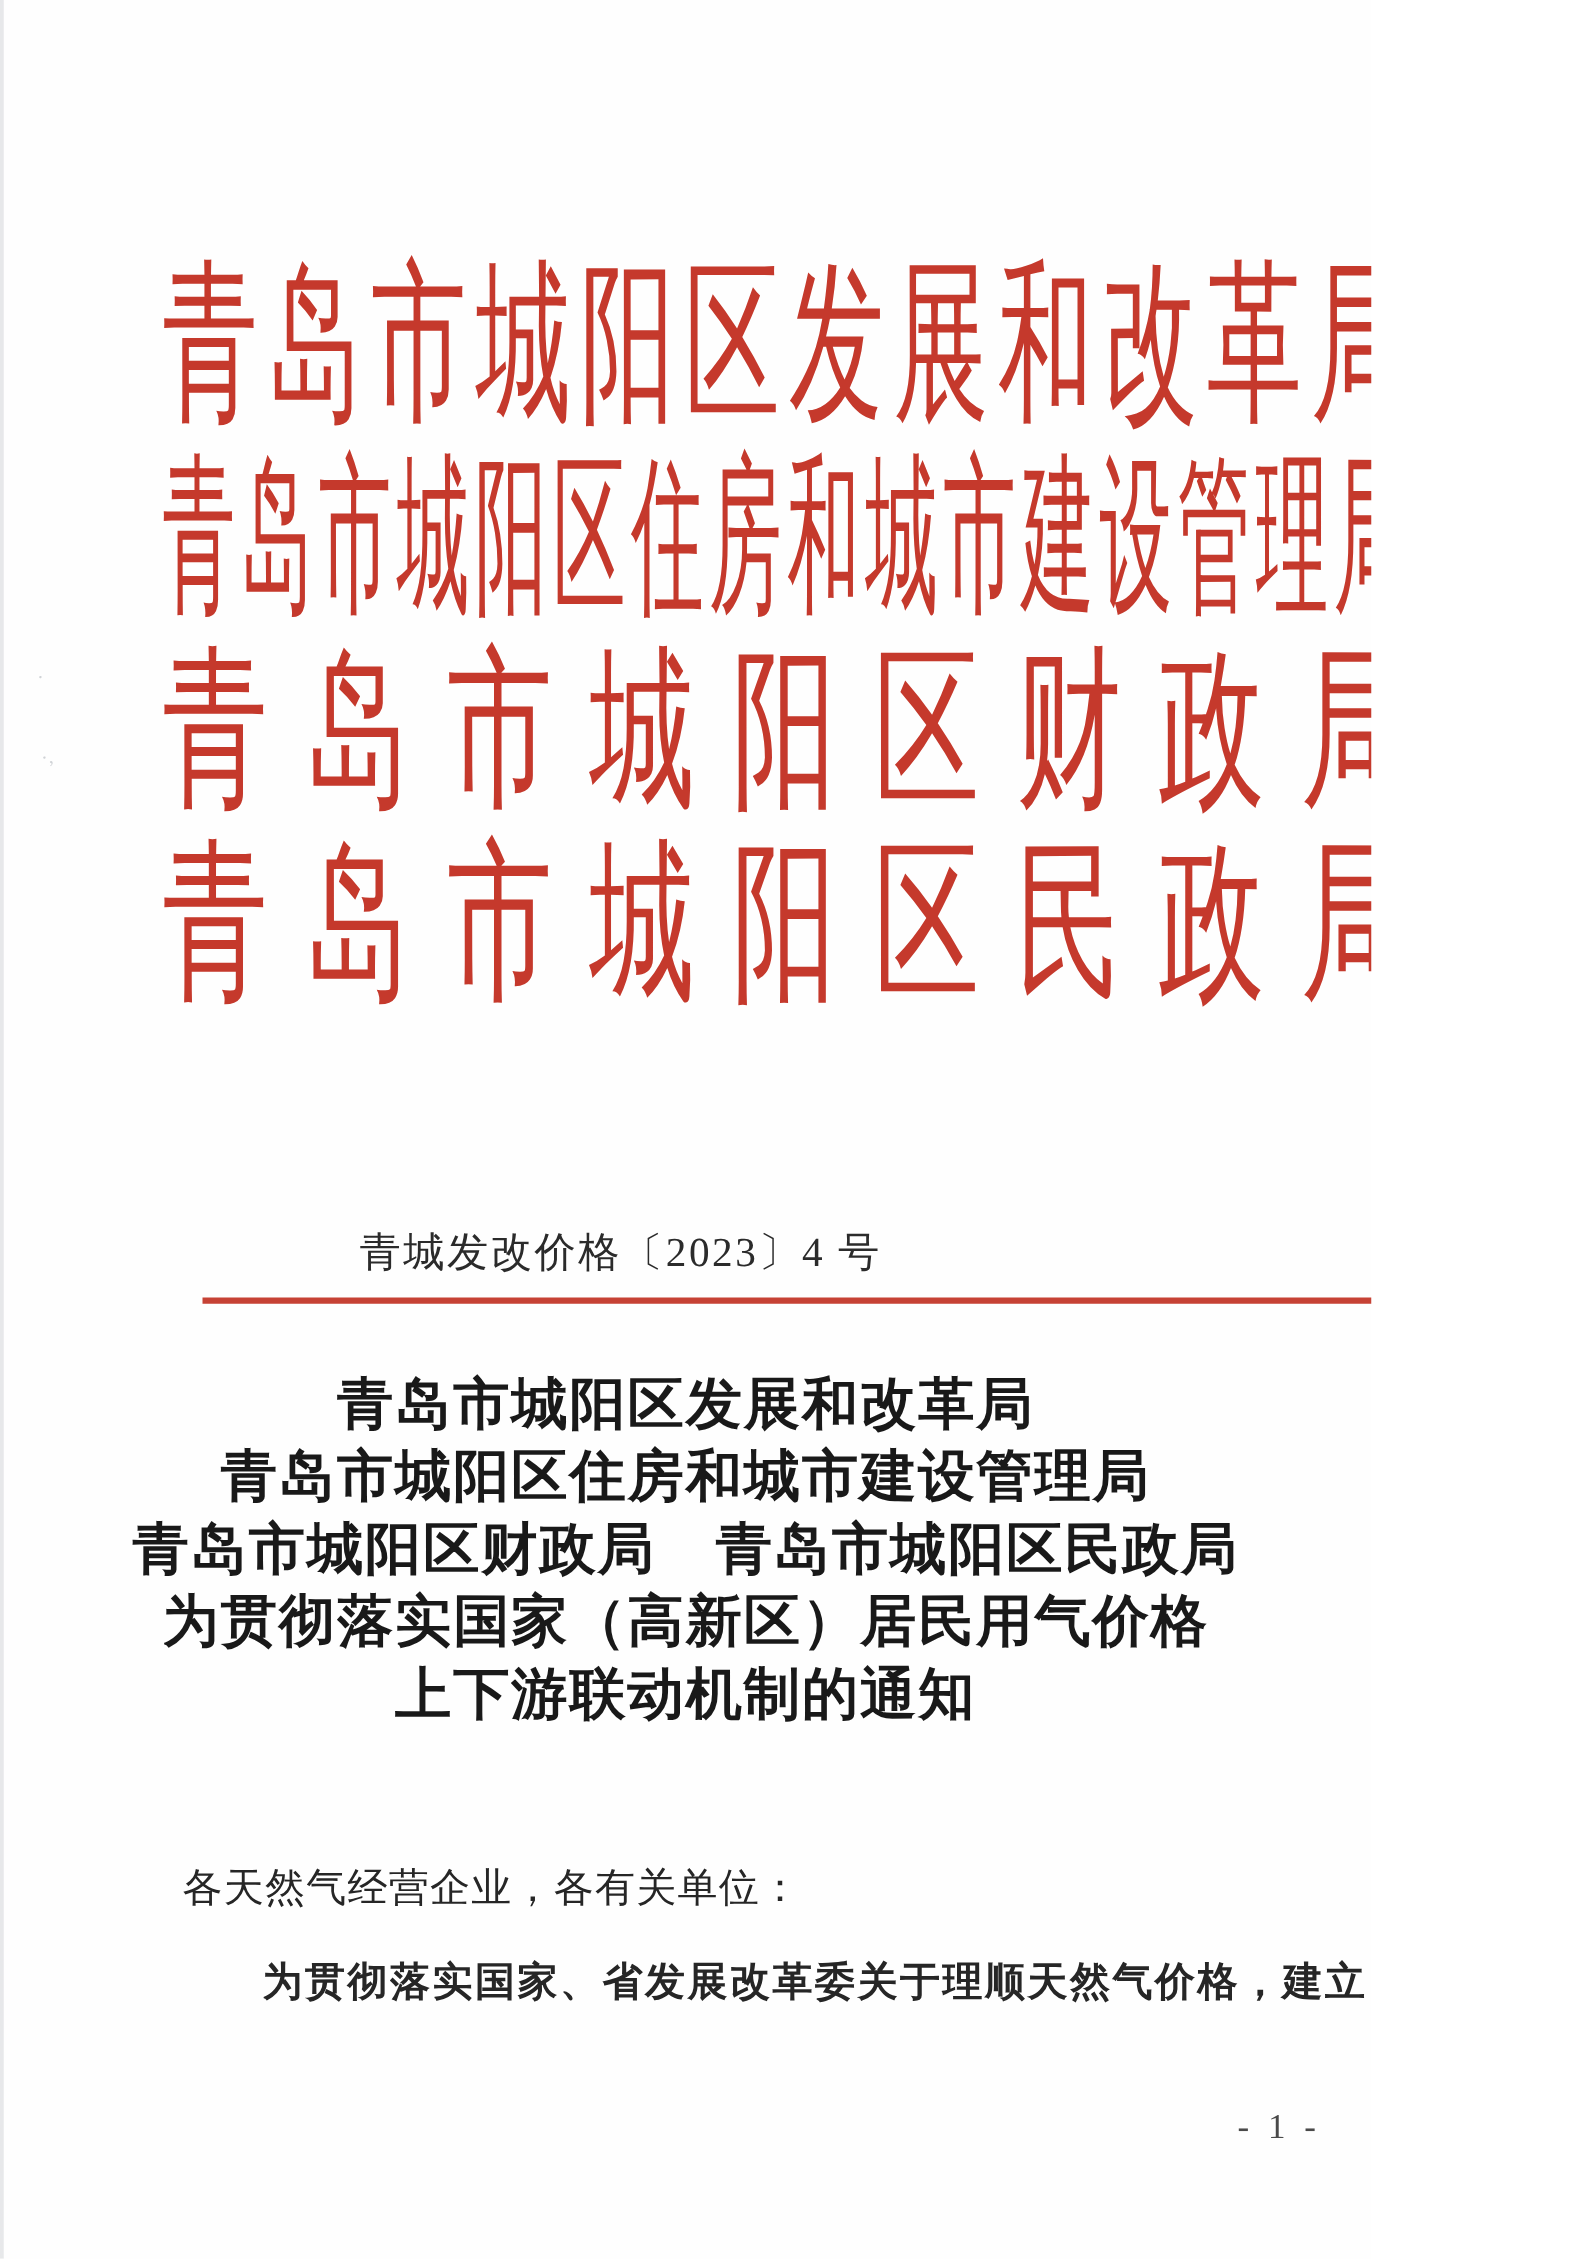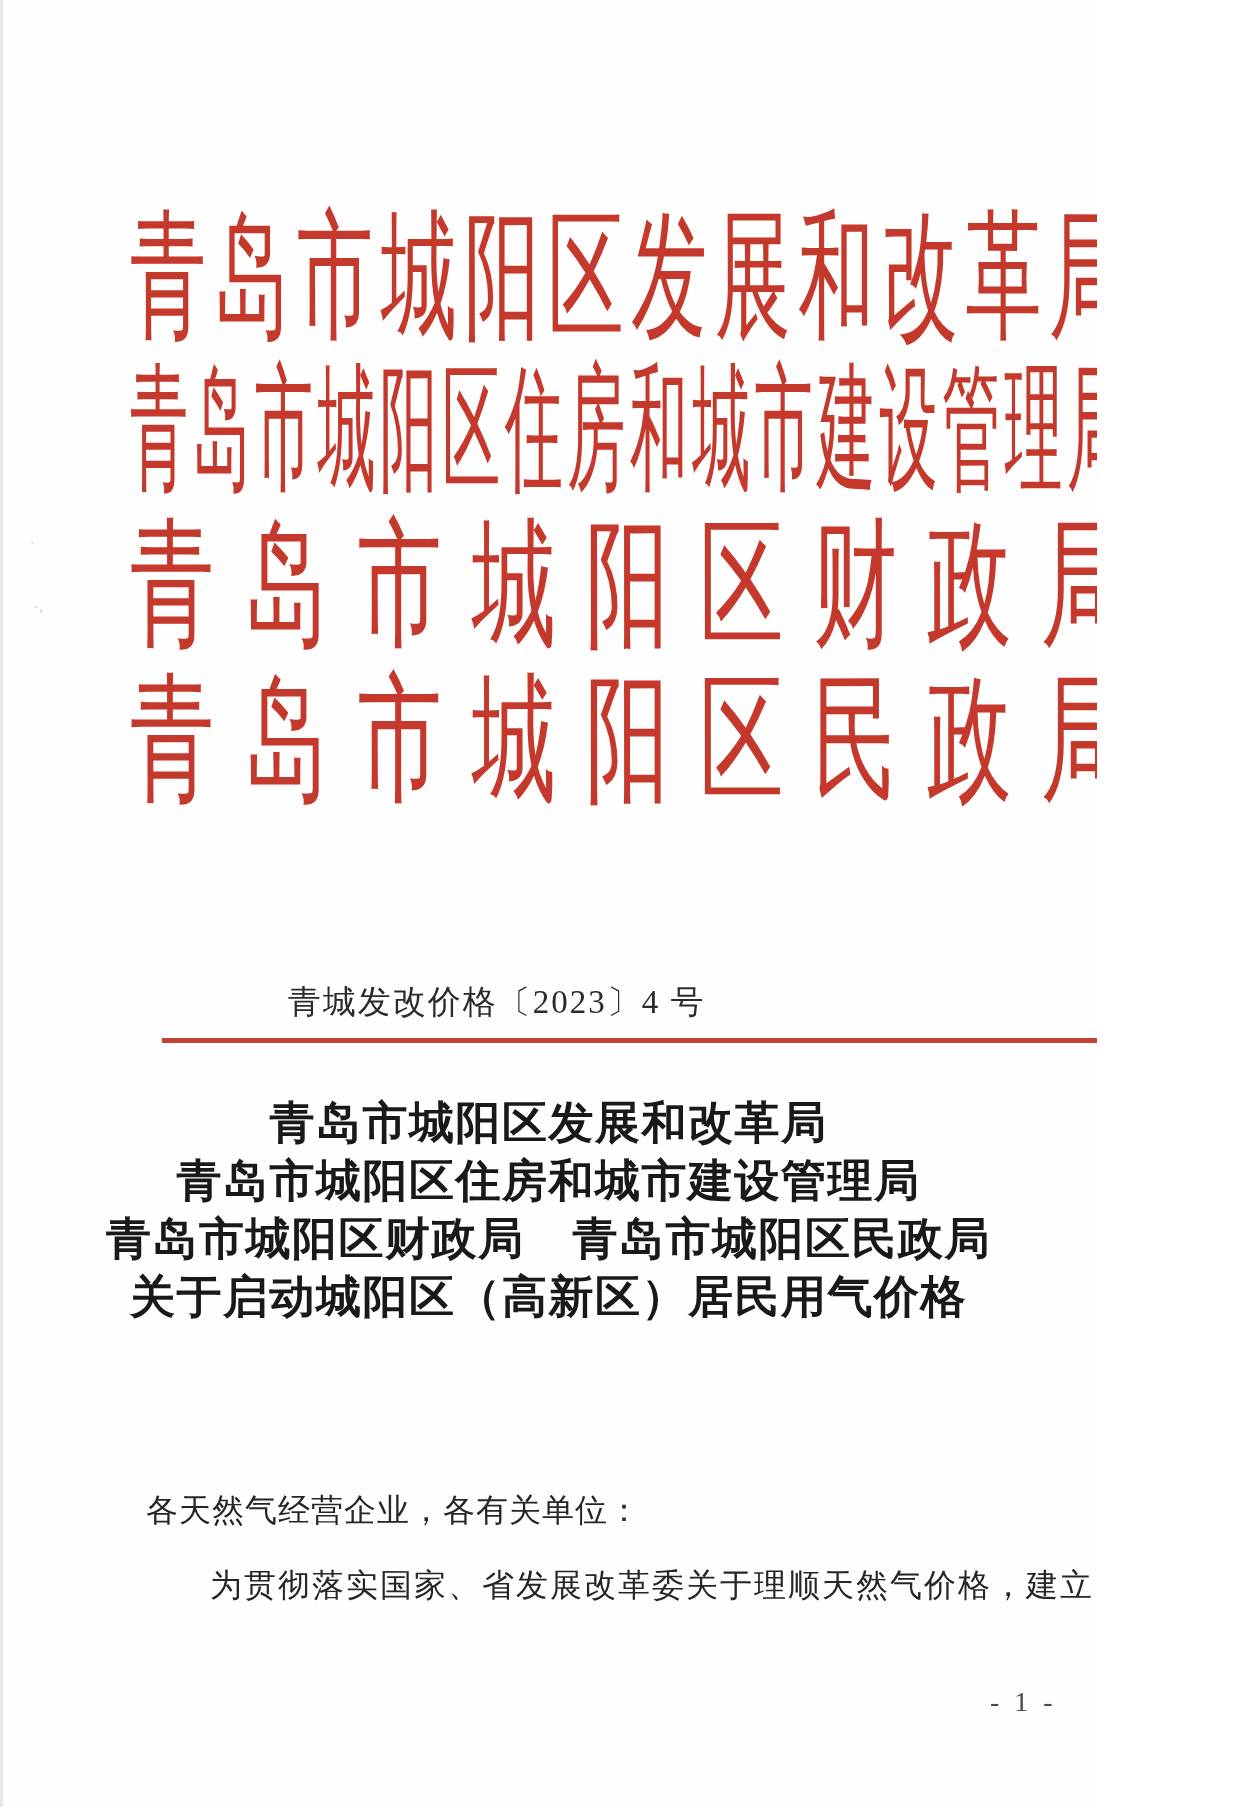--- a/index.html
+++ b/index.html
@@ -99,20 +99,21 @@
     top: 1460px;
     font-size: 32px;
     letter-spacing: 1px;
   }
   .paragraph {
     top: 1535px;
     font-size: 32px;
     letter-spacing: 2px;
     text-indent: 64px;
     white-space: nowrap;
+    font-weight: bold;
   }
 
   
   .page-number {
     position: absolute;
     left: 990px;
     top: 1686px;
     font-size: 28px;
     letter-spacing: 4px;
     color: #4a4a4a;
@@ -153,21 +154,22 @@
 
   <div class="red-divider"></div>
 
   <div class="notice-title">
     <div class="title-line">青岛市城阳区发展和改革局</div>
     <div class="title-line">青岛市城阳区住房和城市建设管理局</div>
     <div class="title-line split">
       <span>青岛市城阳区财政局</span>
       <span>青岛市城阳区民政局</span>
     </div>
-    <div class="title-line">关于启动城阳区（高新区）居民用气价格</div>
+    <div class="title-line">为贯彻落实国家（高新区）居民用气价格</div>
+    <div class="title-line">上下游联动机制的通知</div>
   </div>
 
   <div class="body-text salutation">各天然气经营企业，各有关单位：</div>
 
   <div class="body-text paragraph">为贯彻落实国家、省发展改革委关于理顺天然气价格，建立</div>
 
   <div class="page-number">- 1 -</div>
 
   <div class="scan-speck speck-1">·</div>
   <div class="scan-speck speck-2">·,</div>

